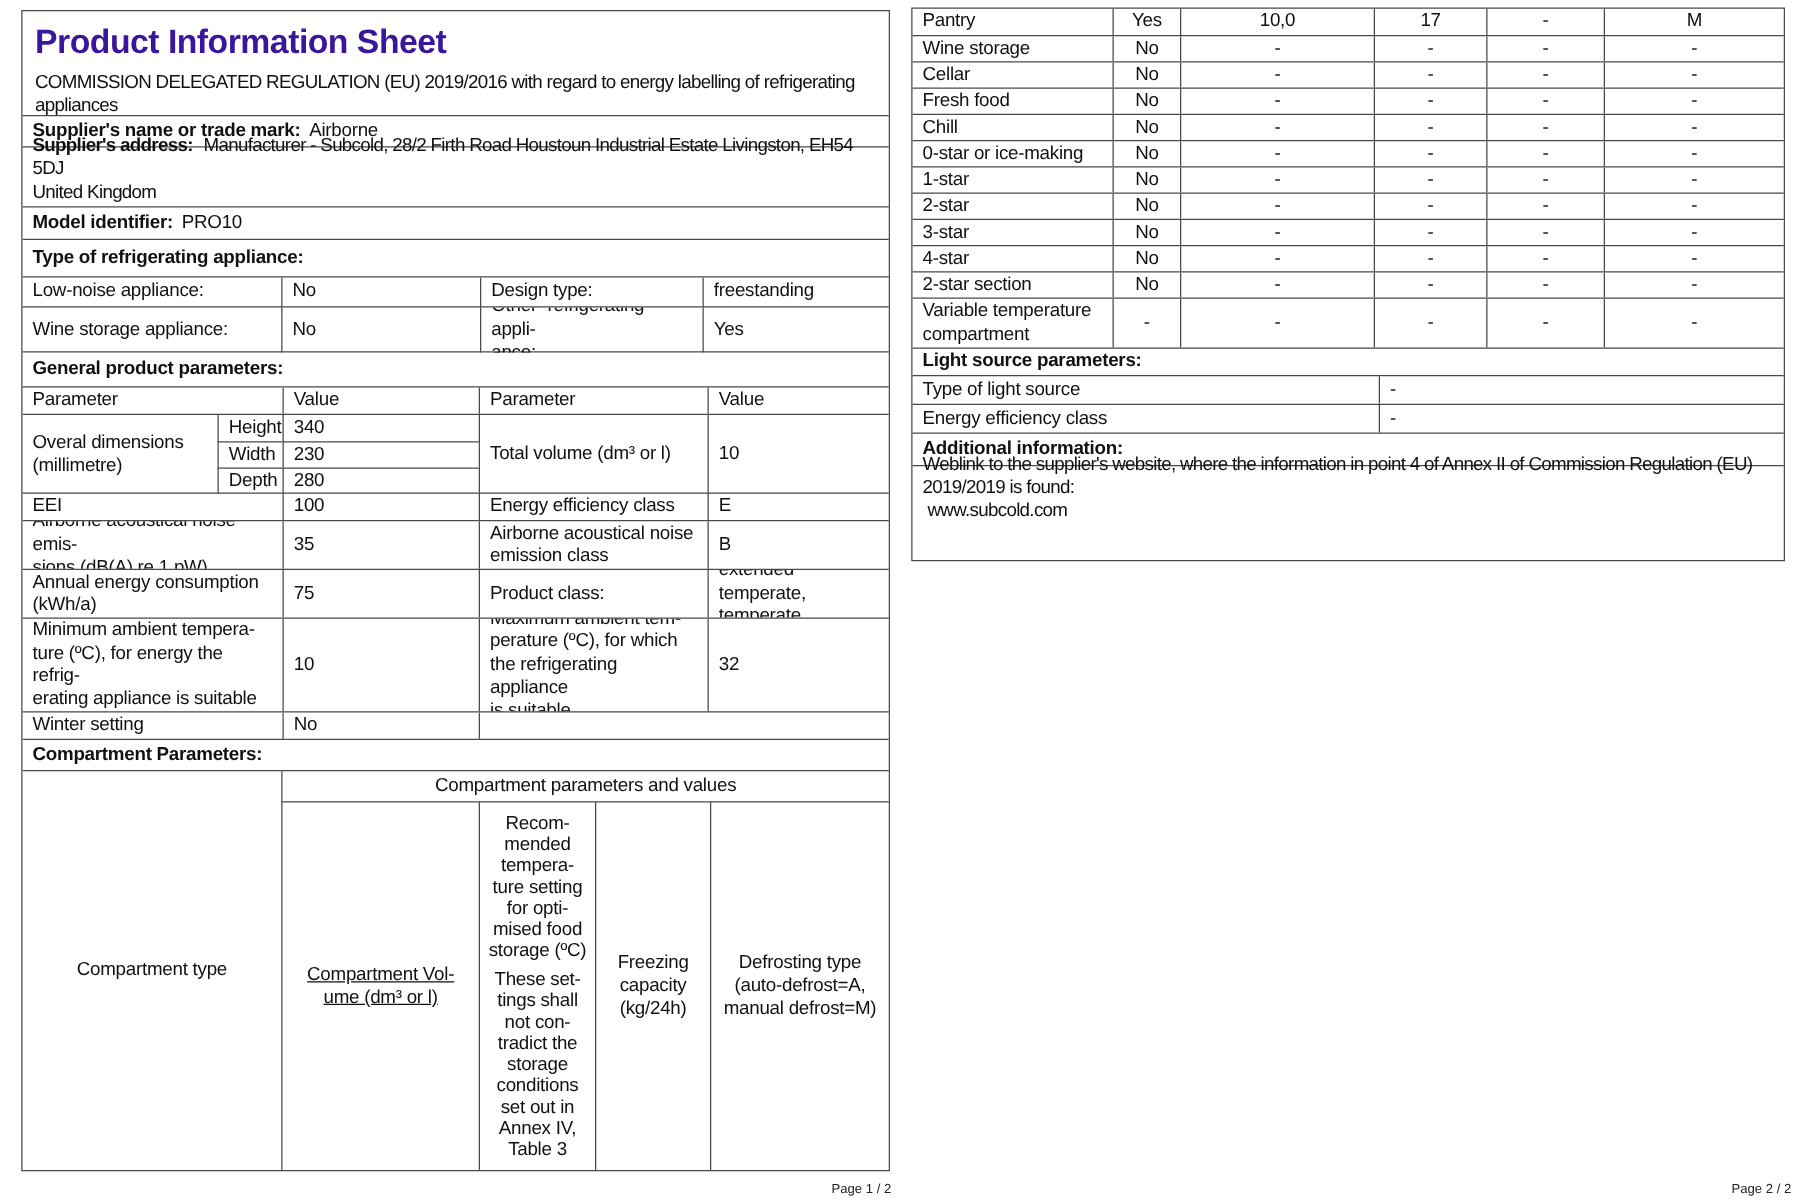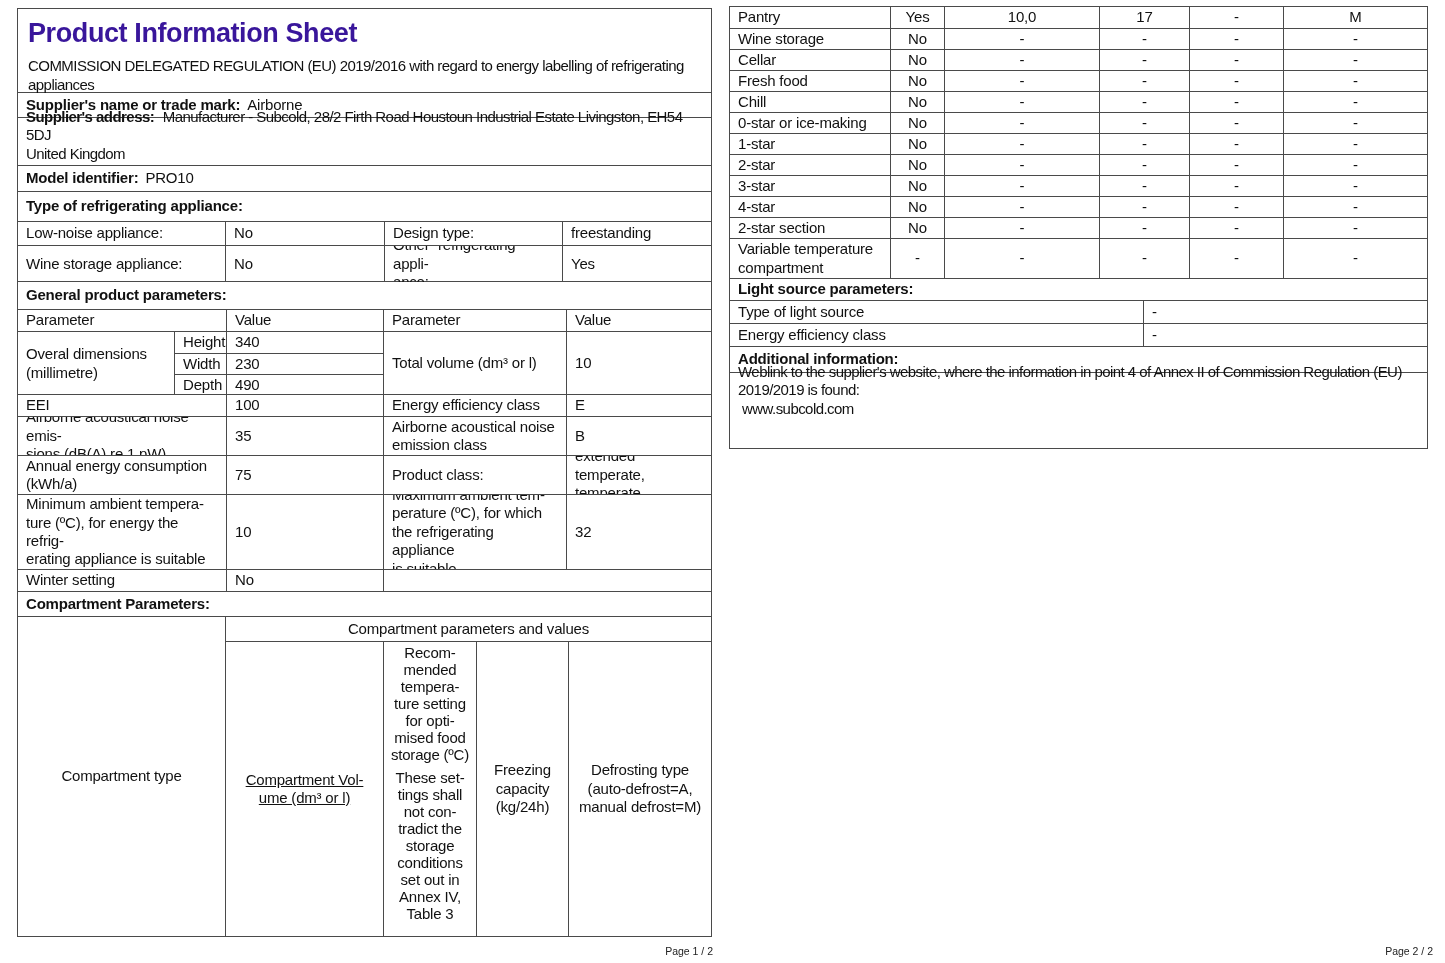--- a/index.html
+++ b/index.html
@@ -40,21 +40,21 @@
   .h22{ height:22px; } .h39{ height:39px; } .h75{ height:75px; }
   .comphead{ grid-template-columns:207px 158px 93px 92px 1fr; grid-template-rows:24px 1fr; height:320px; }
   .tallcell{ line-height:17px; }
   .gap-top{ margin-top:6px; }
   .just{ word-spacing:4.5px; }
 
   
   .crow{ display:grid; grid-template-columns:160px 54px 155px 90px 94px 1fr; height:21px; border-top:1px solid var(--bc); }
   .crow:first-child{ border-top:none; }
   .crow:last-child{ height:40px; }
-  .lrow{ grid-template-columns:373px 1fr; height:23px;gap:40px; }
+  .lrow{ grid-template-columns:373px 1fr; height:23px; }
 
   .footer{ position:absolute; top:945px; font-size:10.5px; color:#222; text-align:right; letter-spacing:0; }
   .footer1{ left:17px; width:696px; }
   .footer2{ left:1128px; width:305px; }
 </style>
 </head>
 <body>
 
 <div class="page page1">
 
@@ -104,21 +104,21 @@
   </div>
 
   <div class="srow grid dims">
     <div class="c pre" style="grid-area:1/1/4/2;">Overal dimensions
 (millimetre)</div>
     <div class="c cl" style="grid-area:1/2;">Height</div>
     <div class="c cl" style="grid-area:1/3;">340</div>
     <div class="c cl ct" style="grid-area:2/2;">Width</div>
     <div class="c cl ct" style="grid-area:2/3;">230</div>
     <div class="c cl ct" style="grid-area:3/2;">Depth</div>
-    <div class="c cl ct" style="grid-area:3/3;">490</div>
+    <div class="c cl ct" style="grid-area:3/3;">280</div>
     <div class="c cl" style="grid-area:1/4/4/5;">Total volume (dm³ or l)</div>
     <div class="c cl" style="grid-area:1/5/4/6;">10</div>
   </div>
 
   <div class="srow prow h22">
     <div class="c">EEI</div>
     <div class="c cl">100</div>
     <div class="c cl">Energy efficiency class</div>
     <div class="c cl">E</div>
   </div>
@@ -155,21 +155,21 @@
     <div class="c cl" style="grid-column:3/5;"></div>
   </div>
 
   <div class="srow sec" style="height:25px;">Compartment Parameters:</div>
 
   <div class="srow grid comphead">
     <div class="c ctr" style="grid-area:1/1/3/2;">Compartment type</div>
     <div class="c cl ctr" style="grid-area:1/2/2/6;">Compartment parameters and values</div>
     <div class="c cl ct ctr pre" style="grid-area:2/2;text-decoration:underline;">Compartment Vol-
 ume (dm³ or l)</div>
-    <div class="cl ct tallcell" style="grid-area:2/3;display:flex;flex-direction:column;justify-content:flex-start;padding:2px;">
+    <div class="cl ct tallcell" style="grid-area:2/3;display:flex;flex-direction:column;justify-content:center;padding:2px;">
       <div class="pre" style="text-align:center;">Recom-
 mended
 tempera-
 ture setting
 for opti-
 mised food
 storage (ºC)</div>
       <div class="pre gap-top" style="text-align:center;">These set-
 tings shall
 not con-

